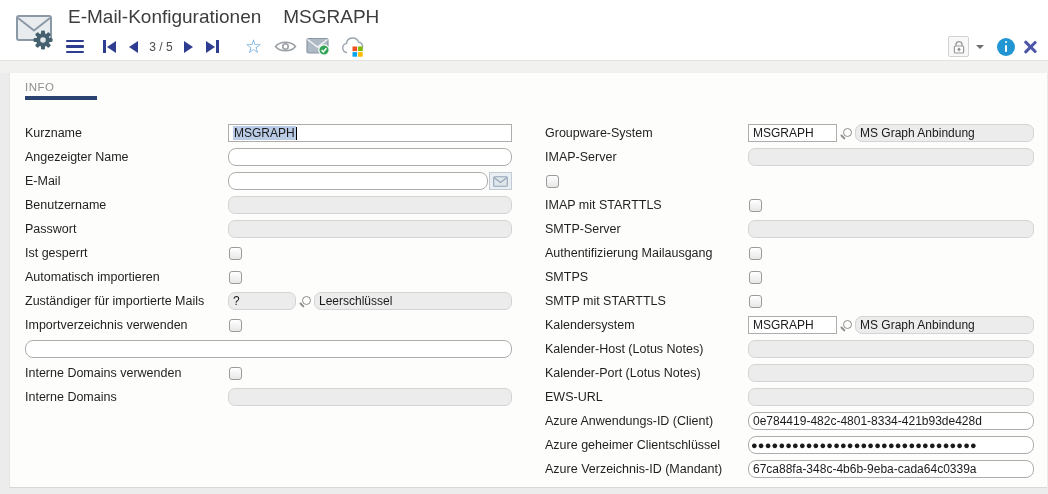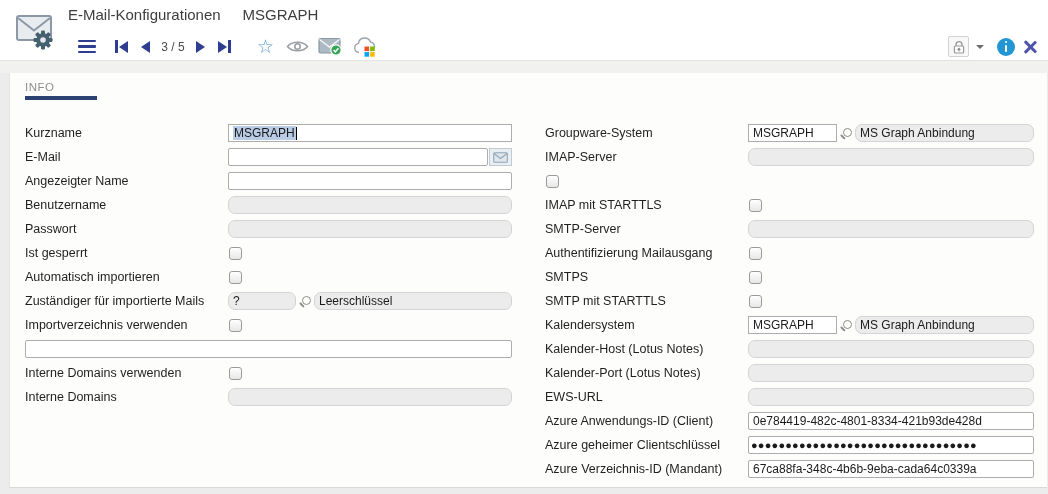--- a/index.html
+++ b/index.html
@@ -5,24 +5,24 @@
   html,body { margin:0; padding:0; }
   body {
     width:1048px; height:494px; position:relative; overflow:hidden;
     background:#ececec; font-family:"Liberation Sans",sans-serif;
     -webkit-font-smoothing:antialiased;
   }
   
   .header { position:absolute; top:0; left:0; width:1048px; height:60px;
             background:#ffffff; border-bottom:1px solid #e2e2e0; }
   .app-icon { position:absolute; left:11px; top:7px; width:46px; height:46px; }
-  .title { position:absolute; left:68px; top:6px; font-size:15px; color:#3d3d3d; white-space:nowrap; }
+  .title { position:absolute; left:68px; top:6px; font-size:19px; color:#3d3d3d; white-space:nowrap; }
   .title .rec { margin-left:22px; }
 
-  .toolbar { position:absolute; left:78px; top:35px; height:23px; display:flex; align-items:center; }
+  .toolbar { position:absolute; left:66px; top:35px; height:23px; display:flex; align-items:center; }
   .ti { display:flex; align-items:center; justify-content:center; height:23px; cursor:default; }
   .menu-icon { width:18px; flex-direction:column; justify-content:center; gap:3px; margin-right:18px; }
   .menu-icon i { display:block; width:18px; height:2.6px; background:#2e3d8f; border-radius:1px; }
   .tri-l { width:0; height:0; border-top:6px solid transparent; border-bottom:6px solid transparent; border-right:9px solid #2e3d8f; }
   .tri-r { width:0; height:0; border-top:6px solid transparent; border-bottom:6px solid transparent; border-left:9px solid #2e3d8f; }
   .vbar { width:3px; height:13px; background:#2e3d8f; }
   .nav-first { width:15px; gap:1px; margin-right:11px; }
   .nav-prev  { width:11px; margin-right:2px; }
   .counter   { width:40px; text-align:center; font-size:12px; color:#4a4a4a; }
   .nav-next  { width:11px; margin-left:2px; margin-right:11px; }
@@ -55,21 +55,21 @@
 
   
   .col { position:absolute; top:121px; }
   #col-left  { left:25px;  width:487px; }
   #col-right { left:545px; width:489px; }
   .row { display:flex; align-items:center; height:24px; }
   .flabel { width:203px; flex:none; font-size:12.5px; color:#1f1f1f; white-space:nowrap; overflow:hidden; }
   .fwrap { flex:1; display:flex; align-items:center; height:18px; min-width:0; }
 
   input.field { flex:1; min-width:0; height:18px; box-sizing:border-box; border:1px solid #adadad; background:#fff;
-                font-family:"Liberation Sans",sans-serif; font-size:12px; color:#1a1a1a; padding:0 4px; outline:none; border-radius:2px; }
+                font-family:"Liberation Sans",sans-serif; font-size:12px; color:#1a1a1a; padding:0 4px; outline:none; border-radius:8px; }
   .fdiv { height:18px; box-sizing:border-box; border:1px solid #adadad; background:#fff; display:flex; align-items:center;
           font-size:12px; color:#1a1a1a; padding:0 4px; overflow:hidden; white-space:nowrap; }
   .dis  { background:#ececec !important; border-color:#d4d4d4 !important;border-radius:7px; }
   input.pwd { font-size:11px; letter-spacing:0.2px; padding:0 2px; }
 
   .sel-field { flex:1; } 
   .sel-text { background:#b9cbe5; padding:0 1px; }
   .tcaret { width:1px; height:13px; background:#000; flex:none; }
 
   .mail-btn { width:23px; height:18px; box-sizing:border-box; flex:none; margin-left:1px;
@@ -182,40 +182,40 @@
     <div class="flabel">Kurzname</div>
     <div class="fwrap">
         <div class="fdiv sel-field">
           <span class="sel-text">MSGRAPH</span>
           <span class="tcaret"></span>
         </div>
       </div>
   </div>
 
   <div class="row">
+    <div class="flabel">Angezeigter Name</div>
+    <div class="fwrap">
+        <input class="field" value="" style="">
+      </div>
+  </div>
+
+  <div class="row">
     <div class="flabel">E-Mail</div>
     <div class="fwrap">
       <input class="field" value="" style="">
       <div class="mail-btn">
         <svg width="15" height="11" viewBox="0 0 15 11">
           <rect x="0.7" y="0.7" width="13.6" height="9.6" rx="1" fill="#dfe6ec" stroke="#93a4b5" stroke-width="1.1"></rect>
           <path d="M1,1.5 L7.5,6.5 L14,1.5" fill="none" stroke="#93a4b5" stroke-width="1.1"></path>
         </svg>
       </div>
     </div>
   </div>
 
   <div class="row">
-    <div class="flabel">Angezeigter Name</div>
-    <div class="fwrap">
-        <input class="field" value="" style="">
-      </div>
-  </div>
-
-  <div class="row">
     <div class="flabel">Benutzername</div>
     <div class="fwrap">
         <div class="fdiv dis grow"></div>
       </div>
   </div>
 
   <div class="row">
     <div class="flabel">Passwort</div>
     <div class="fwrap">
         <div class="fdiv dis grow"></div>

